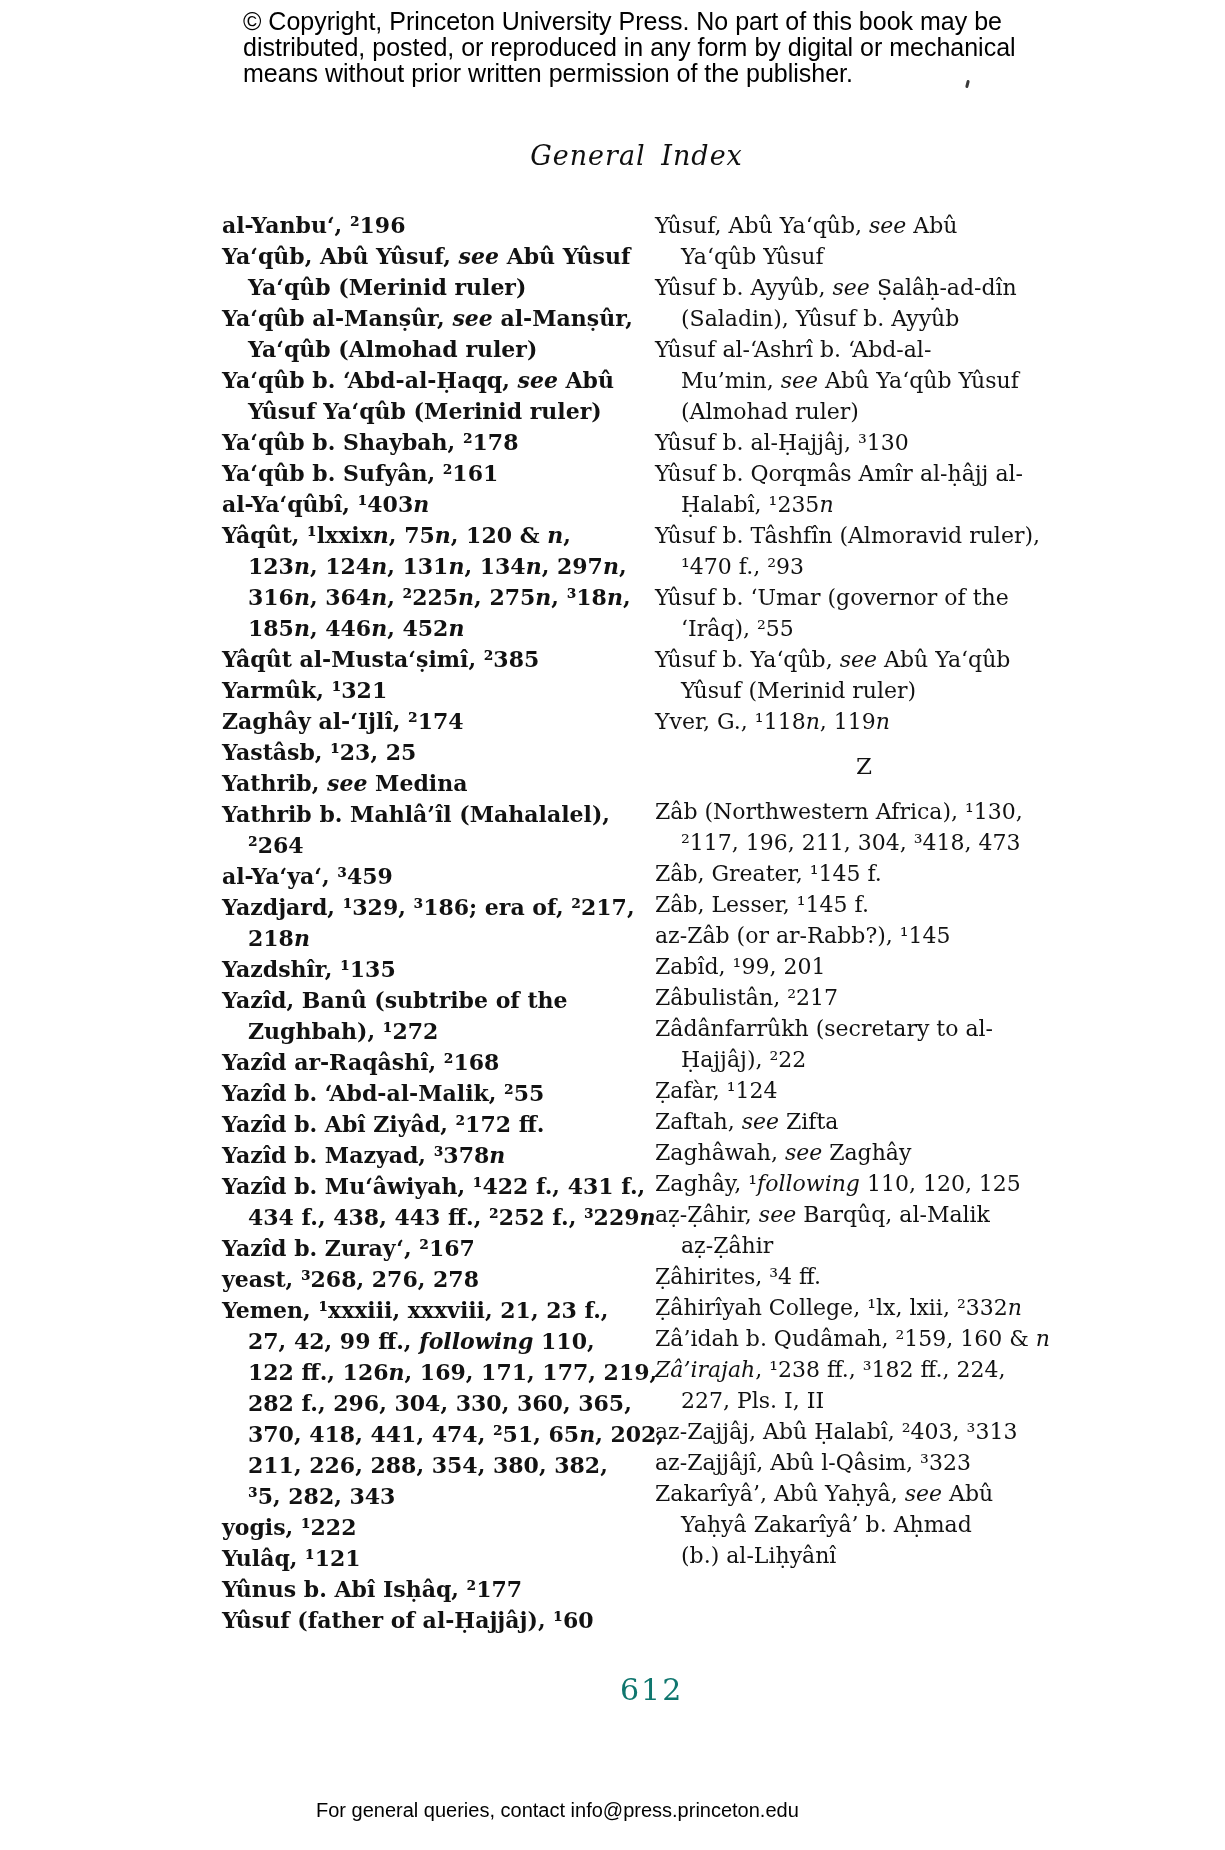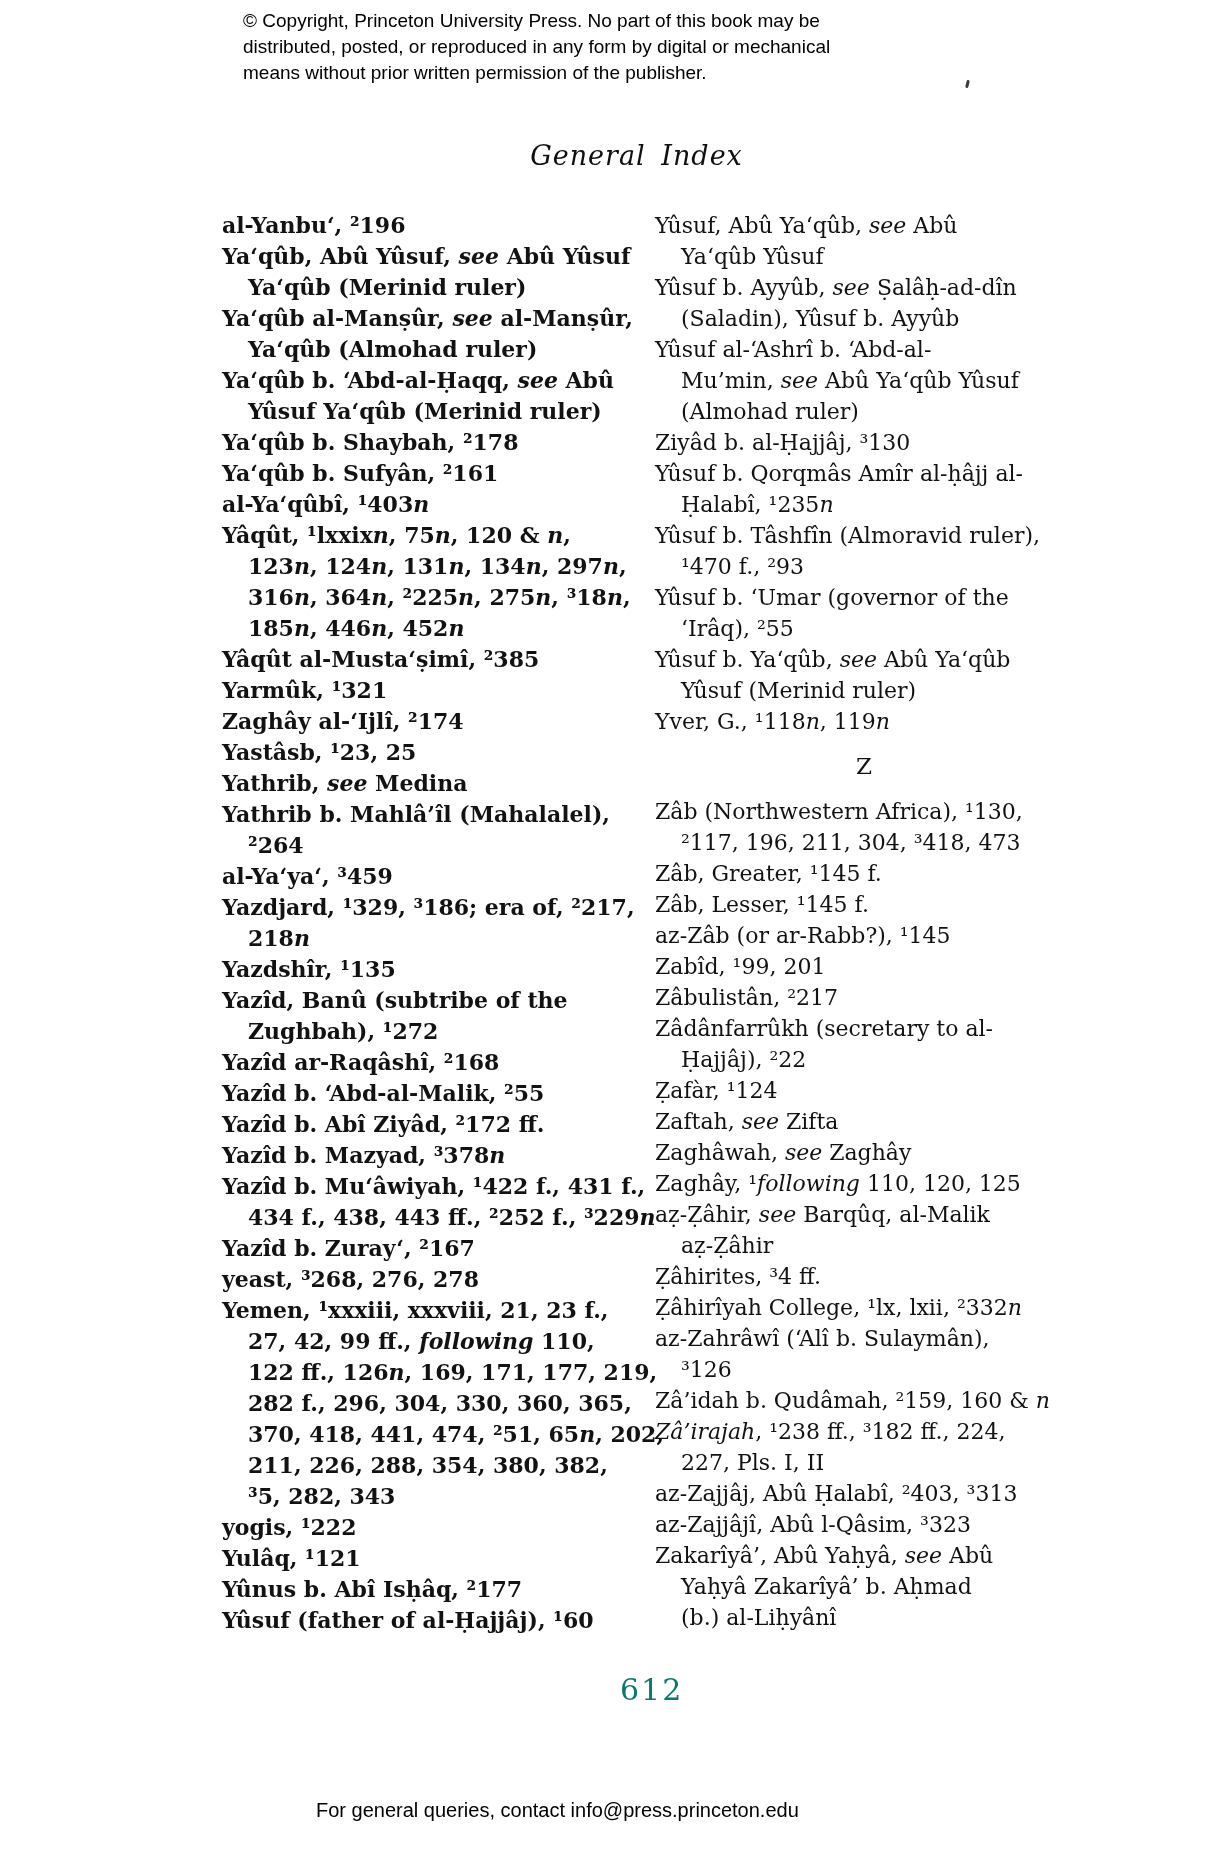--- a/index.html
+++ b/index.html
@@ -8,21 +8,21 @@
     background:#f4f4f4;
     font-family:"DejaVu Serif","Liberation Serif",serif;
   }
   .page{
     position:relative;width:1225px;height:1850px;
     background:#ffffff;color:#141414;overflow:hidden;
   }
   .copyright{
     position:absolute;left:243px;top:8px;
     font-family:"Liberation Sans",sans-serif;
-    font-size:19px;line-height:26px;color:#000;
+    font-size:25px;line-height:26px;color:#000;
     white-space:pre-line;
   }
   .speck{
     position:absolute;left:966px;top:80px;width:3px;height:8px;
     background:#3a3a3a;border-radius:2px;transform:rotate(14deg);
   }
   .title{
     position:absolute;left:24px;top:140px;width:1225px;
     text-align:center;font-style:italic;font-size:27px;
     letter-spacing:1px;word-spacing:6px;color:#101010;
@@ -89,42 +89,41 @@
       <div class="entry">Yemen, ¹xxxiii, xxxviii, 21, 23 f.,<br>27, 42, 99 ff., <i>following</i> 110,<br>122 ff., 126<i>n</i>, 169, 171, 177, 219,<br>282 f., 296, 304, 330, 360, 365,<br>370, 418, 441, 474, ²51, 65<i>n</i>, 202,<br>211, 226, 288, 354, 380, 382,<br>³5, 282, 343</div>
       <div class="entry">yogis, ¹222</div>
       <div class="entry">Yulâq, ¹121</div>
       <div class="entry">Yûnus b. Abî Isḥâq, ²177</div>
       <div class="entry">Yûsuf (father of al-Ḥajjâj), ¹60</div>
     </div>
   <div class="col col-right">
       <div class="entry">Yûsuf, Abû Ya‘qûb, <i>see</i> Abû<br>Ya‘qûb Yûsuf</div>
       <div class="entry">Yûsuf b. Ayyûb, <i>see</i> Ṣalâḥ-ad-dîn<br>(Saladin), Yûsuf b. Ayyûb</div>
       <div class="entry">Yûsuf al-‘Ashrî b. ‘Abd-al-<br>Mu’min, <i>see</i> Abû Ya‘qûb Yûsuf<br>(Almohad ruler)</div>
-      <div class="entry">Ziyâd b. al-Ḥajjâj, ³130</div>
+      <div class="entry">Yûsuf b. al-Ḥajjâj, ³130</div>
       <div class="entry">Yûsuf b. Qorqmâs Amîr al-ḥâjj al-<br>Ḥalabî, ¹235<i>n</i></div>
       <div class="entry">Yûsuf b. Tâshfîn (Almoravid ruler),<br>¹470 f., ²93</div>
       <div class="entry">Yûsuf b. ‘Umar (governor of the<br>‘Irâq), ²55</div>
       <div class="entry">Yûsuf b. Ya‘qûb, <i>see</i> Abû Ya‘qûb<br>Yûsuf (Merinid ruler)</div>
       <div class="entry">Yver, G., ¹118<i>n</i>, 119<i>n</i></div>
       <div class="section-head">Z</div>
       <div class="entry">Zâb (Northwestern Africa), ¹130,<br>²117, 196, 211, 304, ³418, 473</div>
       <div class="entry">Zâb, Greater, ¹145 f.</div>
       <div class="entry">Zâb, Lesser, ¹145 f.</div>
       <div class="entry">az-Zâb (or ar-Rabb?), ¹145</div>
       <div class="entry">Zabîd, ¹99, 201</div>
       <div class="entry">Zâbulistân, ²217</div>
       <div class="entry">Zâdânfarrûkh (secretary to al-<br>Ḥajjâj), ²22</div>
       <div class="entry">Ẓafàr, ¹124</div>
       <div class="entry">Zaftah, <i>see</i> Zifta</div>
       <div class="entry">Zaghâwah, <i>see</i> Zaghây</div>
       <div class="entry">Zaghây, ¹<i>following</i> 110, 120, 125</div>
       <div class="entry">aẓ-Ẓâhir, <i>see</i> Barqûq, al-Malik<br>aẓ-Ẓâhir</div>
       <div class="entry">Ẓâhirites, ³4 ff.</div>
       <div class="entry">Ẓâhirîyah College, ¹lx, lxii, ²332<i>n</i></div>
-      <div class="entry">az-Zahrâwî (‘Alî b. Sulaymân),<br>³126</div>
       <div class="entry">Zâ’idah b. Qudâmah, ²159, 160 &amp; <i>n</i></div>
       <div class="entry"><i>Zâ’irajah</i>, ¹238 ff., ³182 ff., 224,<br>227, Pls. I, II</div>
       <div class="entry">az-Zajjâj, Abû Ḥalabî, ²403, ³313</div>
       <div class="entry">az-Zajjâjî, Abû l-Qâsim, ³323</div>
       <div class="entry">Zakarîyâ’, Abû Yaḥyâ, <i>see</i> Abû<br>Yaḥyâ Zakarîyâ’ b. Aḥmad<br>(b.) al-Liḥyânî</div>
     </div>
 
   <div class="page-number">612</div>
   <div class="footer">For general queries, contact info@press.princeton.edu</div>
 </div>

